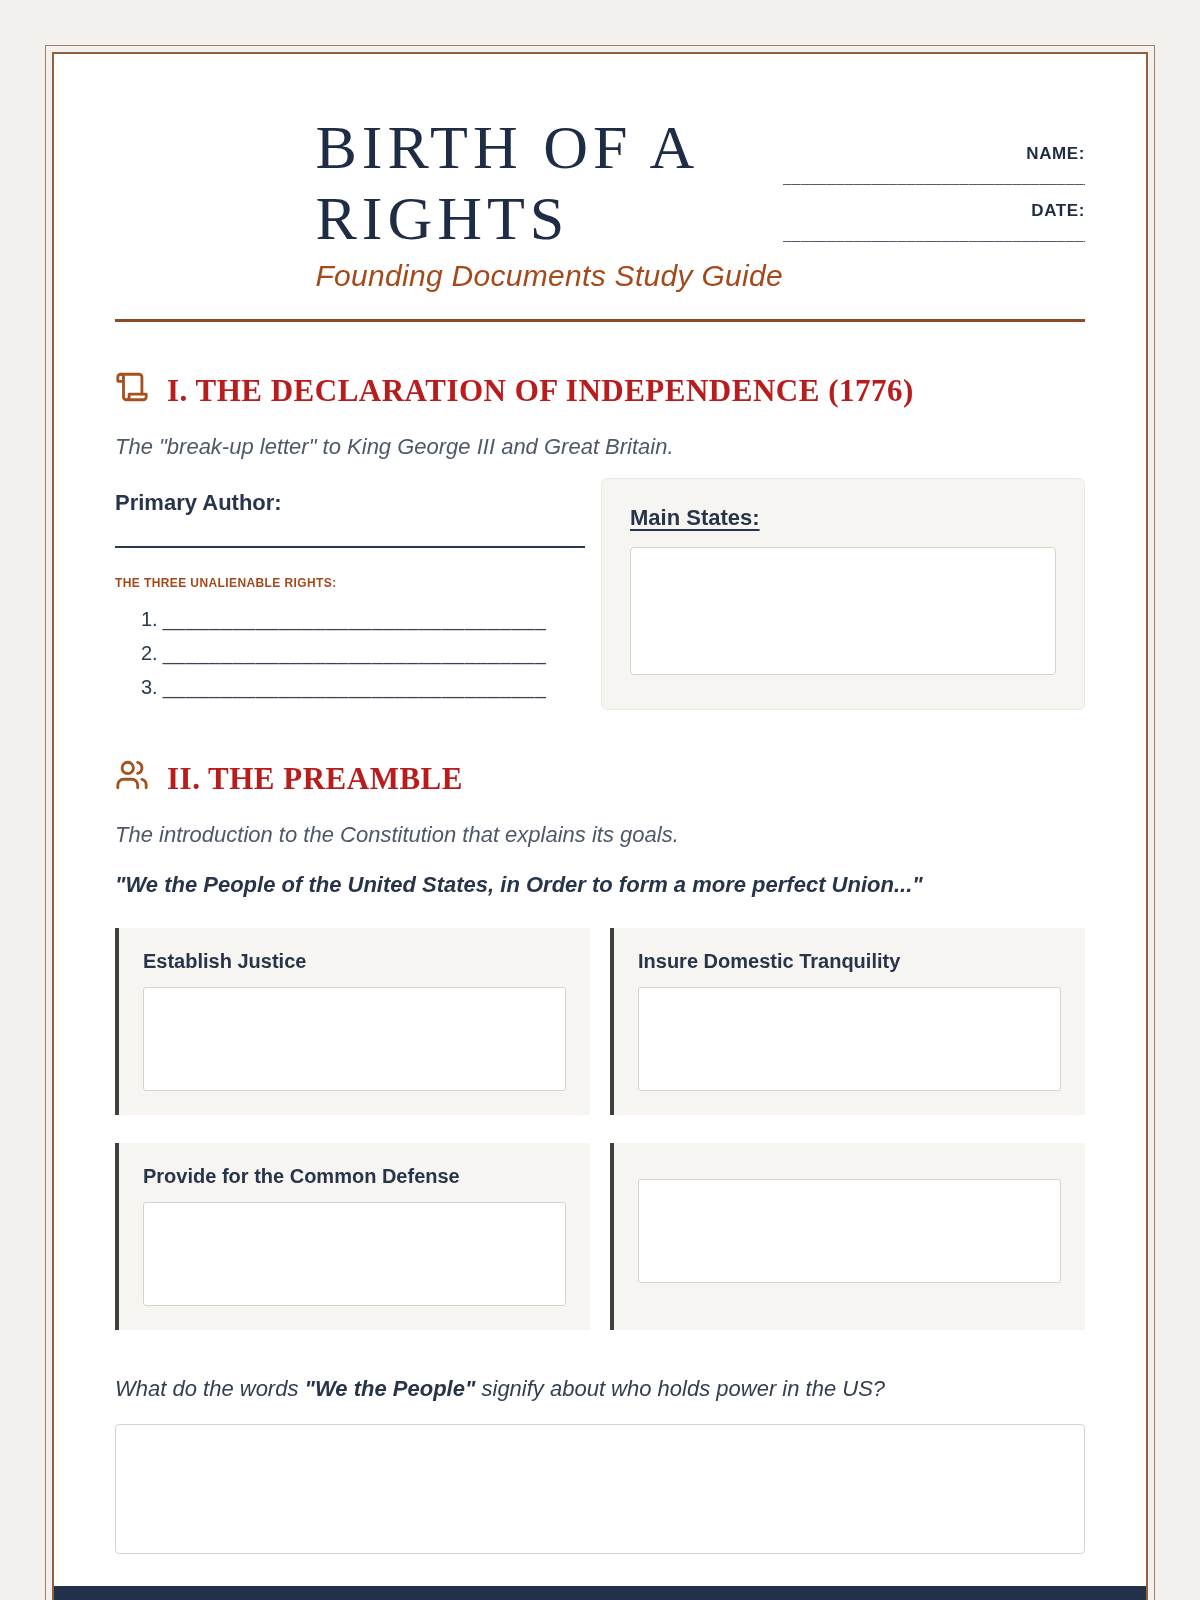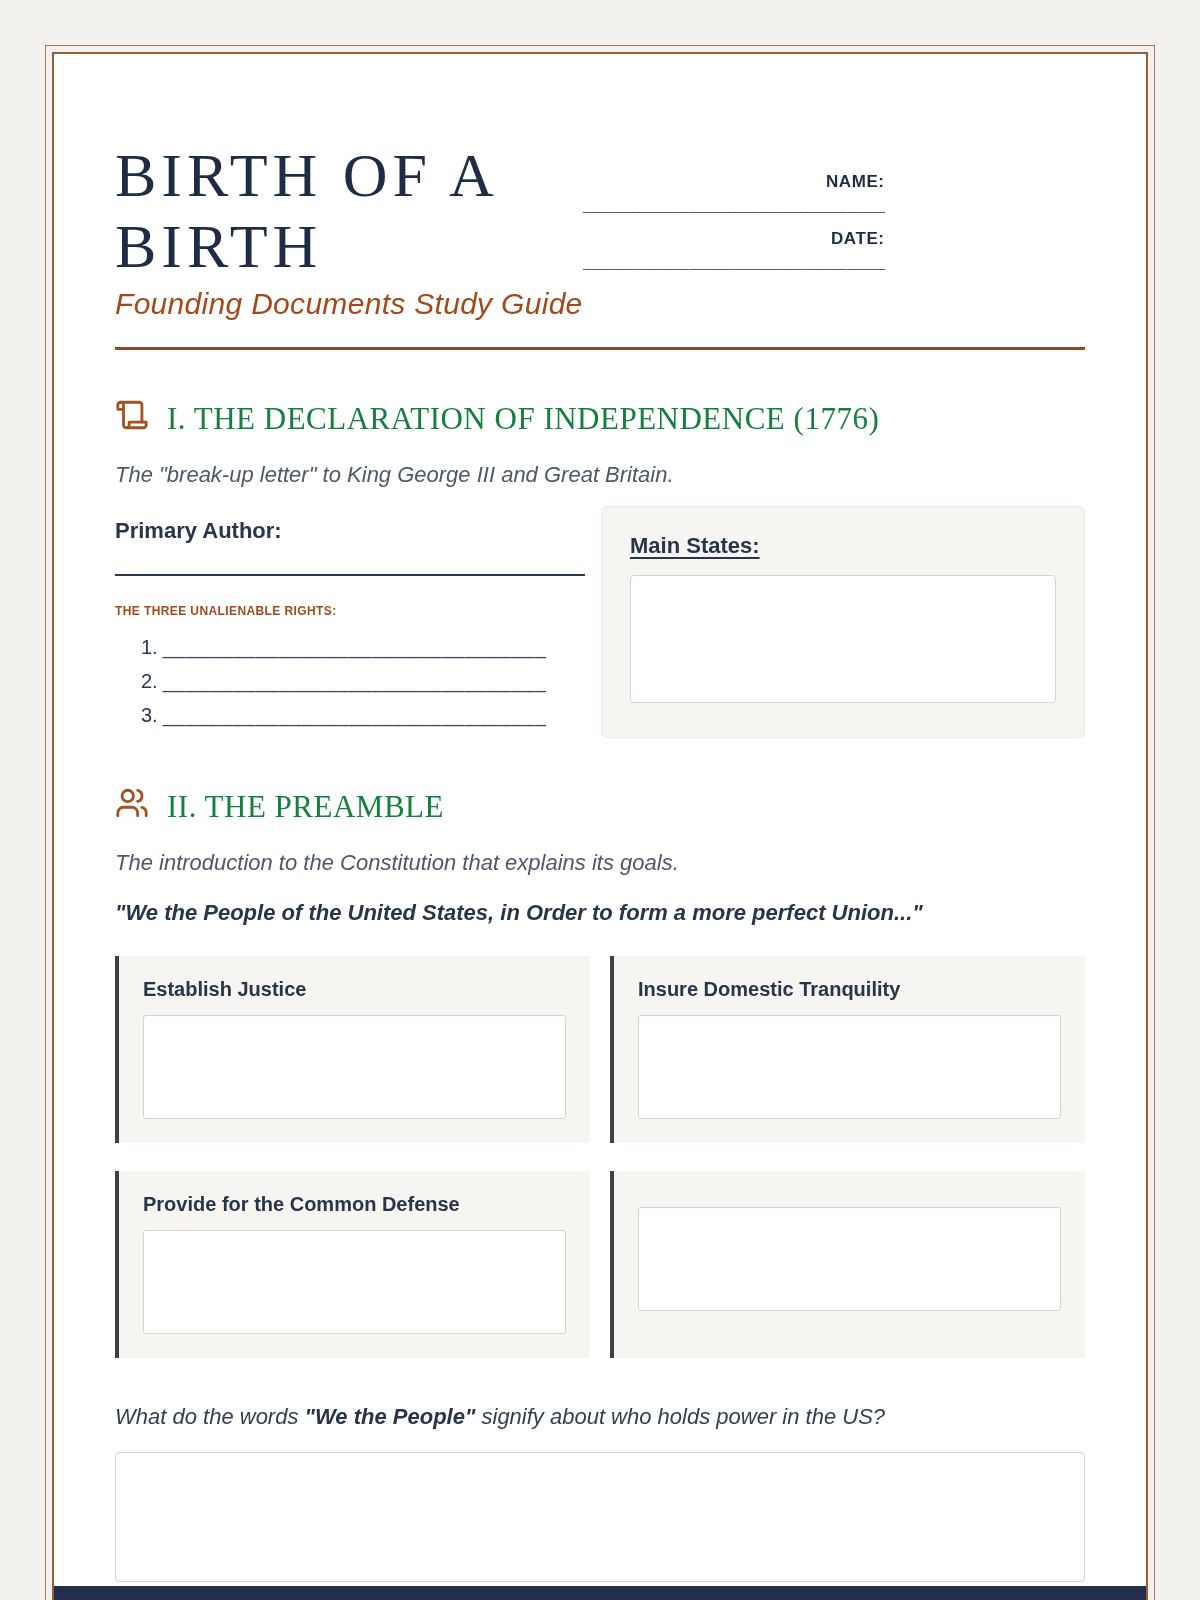--- a/index.html
+++ b/index.html
@@ -21,23 +21,23 @@
   .frame-inner {
     position: relative;
     border: 2px solid #91613F;
     background: #FFFFFF;
     height: 100%;
     padding: 0 61px;
   }
   
   .header {
     display: flex;
-    justify-content: flex-start;
+    justify-content: flex-end;
     align-items: flex-start;
-    padding-top: 86px;
+    padding-top: 58px;
   }
   .title {
     font-family: "Liberation Serif", serif;
     font-weight: 500;
     font-size: 62px;
     line-height: 1.14;
     letter-spacing: 5px;
     color: #1F2C45;
   }
   .subtitle {
@@ -73,24 +73,24 @@
     border: none;
     border-top: 3px solid #8E4A22;
   }
   
   .sec-heading {
     display: flex;
     align-items: center;
     gap: 18px;
     margin-top: 48px;
     font-family: "Liberation Serif", serif;
-    font-weight: 400;
+    font-weight: 700;
     font-size: 31px;
     letter-spacing: 0.5px;
-    color: #15803d;
+    color: #b91c1c;
   }
   .sec-heading svg { flex: 0 0 auto; }
   .desc {
     margin-top: 22px;
     font-style: italic;
     font-size: 22px;
     color: #4E5868;
   }
   
   .two-col {
@@ -207,21 +207,21 @@
 </head>
 <body>
 
 <div class="frame-outer">
   <div class="frame-inner">
 
     <div class="header">
       <div>
         <div class="title">
           <div>BIRTH OF A</div>
-          <div>BIRTH</div>
+          <div>RIGHTS</div>
         </div>
         <div class="subtitle">Founding Documents Study Guide</div>
       </div>
       <div class="namedate">
         <div class="nd-label">NAME:</div>
         <div class="nd-line">________________________________________</div>
         <div class="nd-label">DATE:</div>
         <div class="nd-line">________________________________________</div>
       </div>
     </div>

